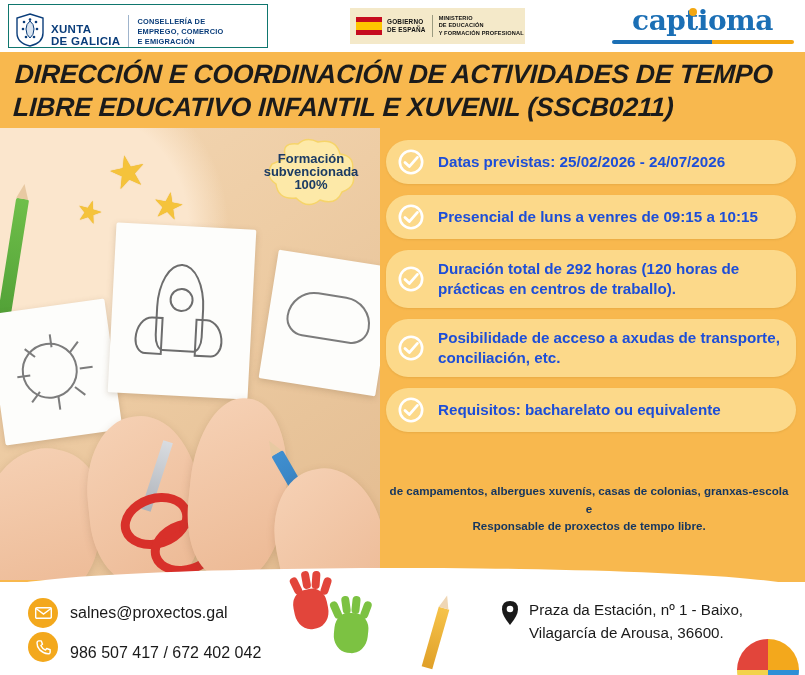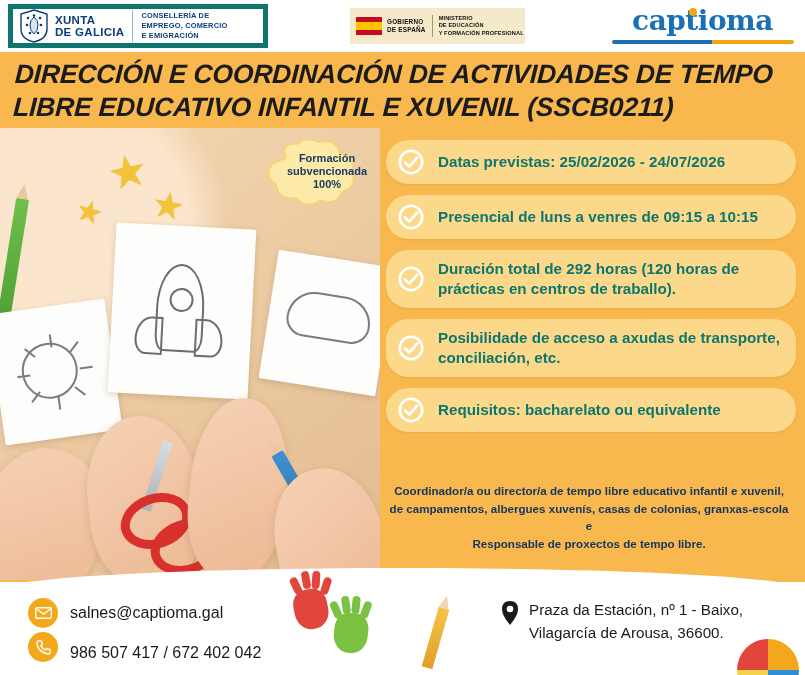--- a/index.html
+++ b/index.html
@@ -25,23 +25,23 @@
     position: absolute;
     left: 0; top: 0;
     width: 805px;
     height: 52px;
     background: #ffffff;
   }
   .logo-xunta {
     position: absolute;
     left: 8px; top: 4px;
     width: 260px; height: 44px;
-    border: 5px solid #0f766e;
+    border: 1px solid #0f766e;
     display: flex;
-    align-items: center;
+    align-items: flex-end;
     box-sizing: border-box;
   }
   .xunta-shield {
     width: 30px; height: 34px;
     margin-left: 6px;
     margin-right: 6px;
     flex: none;
   }
   .xunta-text {
     font-size: 11.5px;
@@ -269,35 +269,35 @@
   }
   .bullet .check {
     position: absolute;
     left: 12px; top: 50%;
     margin-top: -13px;
     width: 26px; height: 26px;
   }
   .bullet-text {
     font-size: 15.2px;
     font-weight: bold;
-    color: #0f766e;
+    color: #1d4ed8;
     line-height: 20px;
   }
   .formacion-badge {
     position: absolute;
     left: 262px; top: 138px;
     width: 98px; height: 76px;
     z-index: 4;
   }
   .badge-text {
     position: absolute;
-    left: 16px; top: 14px;
+    left: 0; top: 14px;
     width: 98px;
     text-align: center;
-    font-size: 11px;
+    font-size: 13px;
     font-weight: bold;
     color: #1b3b63;
     line-height: 13px;
   }
 
   
   .desc {
     position: absolute;
     left: 386px; top: 482px;
     width: 406px;
@@ -537,21 +537,20 @@
     <div class="bullet">
       <svg class="check" viewBox="0 0 26 26">
         <circle cx="13" cy="13" r="11.2" fill="none" stroke="#ffffff" stroke-width="2.6"></circle>
         <path d="M7 13.4 L11.3 17.6 L19.4 8.4" fill="none" stroke="#ffffff" stroke-width="2.8" stroke-linecap="round" stroke-linejoin="round"></path>
       </svg>
       <div class="bullet-text">Requisitos: bacharelato ou equivalente</div>
     </div>
   </div>
 
   <div class="desc">
-    <div>Coordinador/a ou director/a de tempo libre educativo infantil e xuvenil,</div>
     <div>de campamentos, albergues xuvenís, casas de colonias, granxas-escola e</div>
     <div>Responsable de proxectos de tempo libre.</div>
   </div>
 
   <div class="footer">
     <div class="footer-curve"></div>
 
     <div class="handprints">
       <div class="hp hp-red"></div>
       <div class="hp-finger" style="left:2px; top:-6px; background:#E2453B; transform:rotate(-26deg);"></div>
@@ -567,21 +566,21 @@
     <div class="pencil-deco"></div>
     <div class="ball-deco"></div>
 
     <div class="contact-mail">
       <div class="circ-icon">
         <svg viewBox="0 0 20 14" width="17" height="12">
           <rect x="0.8" y="0.8" width="18.4" height="12.4" rx="1.4" fill="none" stroke="#ffffff" stroke-width="1.7"></rect>
           <path d="M1.6 2 L10 8.2 L18.4 2" fill="none" stroke="#ffffff" stroke-width="1.7" stroke-linecap="round"></path>
         </svg>
       </div>
-      <div class="contact-text">salnes@captioma.gal</div>
+      <div class="contact-text">salnes@proxectos.gal</div>
     </div>
 
     <div class="contact-phone">
       <div class="circ-icon">
         <svg viewBox="0 0 20 20" width="17" height="17">
           <path d="M4.6 2.2 L7.4 2.2 L8.8 6.2 L6.9 7.6 Q8.6 11.4 12.3 13.1 L13.8 11.2 L17.8 12.6 L17.8 15.4 Q17.8 17.6 15.3 17.4 Q9.6 16.8 5.6 12.8 Q2.2 9 2.4 4.6 Q2.5 2.2 4.6 2.2 Z" fill="none" stroke="#ffffff" stroke-width="1.7" stroke-linejoin="round"></path>
         </svg>
       </div>
       <div class="contact-text">986 507 417 / 672 402 042</div>
     </div>

